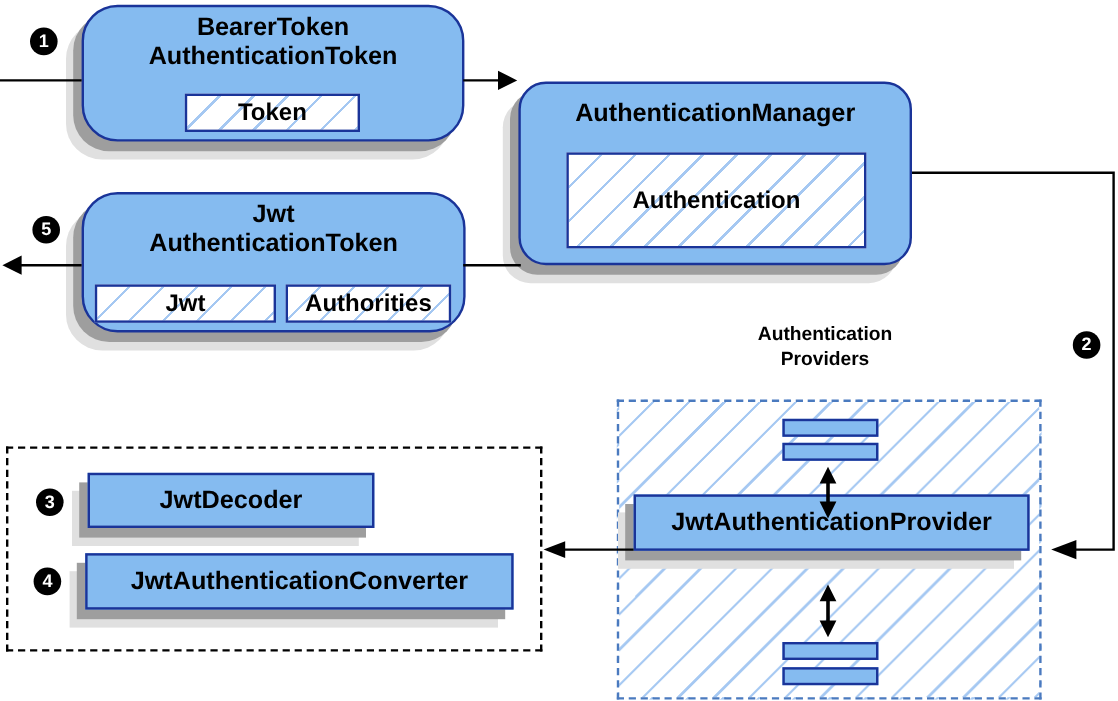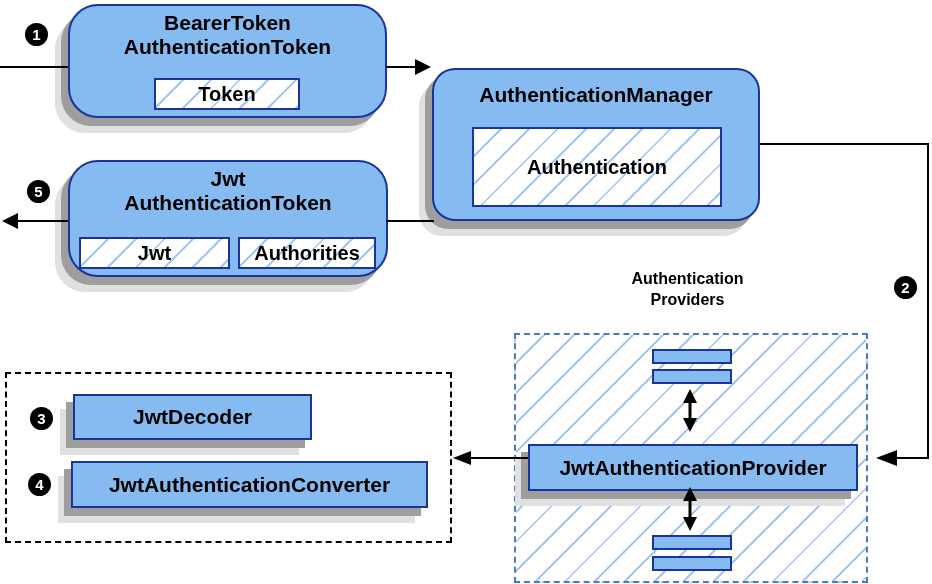--- a/index.html
+++ b/index.html
@@ -101,21 +101,21 @@
   <div class="plabel" style="left:570px;top:268px;width:235px;">
     <div>Authentication</div>
     <div>Providers</div>
   </div>
 
   <div class="dashblue" style="left:514px;top:333px;width:350px;height:246px;"></div>
 
   <div class="slot" style="left:652px;top:349px;"></div>
   <div class="slot" style="left:652px;top:369px;"></div>
 
-  <div class="innerbox bluefill shadowed" style="left:528px;top:444px;width:326px;height:43px;">JwtAuthenticationProvider</div>
+  <div class="innerbox bluefill shadowed" style="left:528px;top:412px;width:326px;height:43px;">JwtAuthenticationProvider</div>
 
   <div class="slot" style="left:652px;top:535px;"></div>
   <div class="slot" style="left:652px;top:556px;"></div>
 
   <div class="dashblack" style="left:5px;top:372px;width:443px;height:167px;"></div>
 
   <div class="innerbox bluefill shadowed" style="left:71px;top:461px;width:353px;height:43px;">JwtAuthenticationConverter</div>
 
   <div class="innerbox bluefill shadowed" style="left:73px;top:394px;width:235px;height:42px;">JwtDecoder</div>
 

